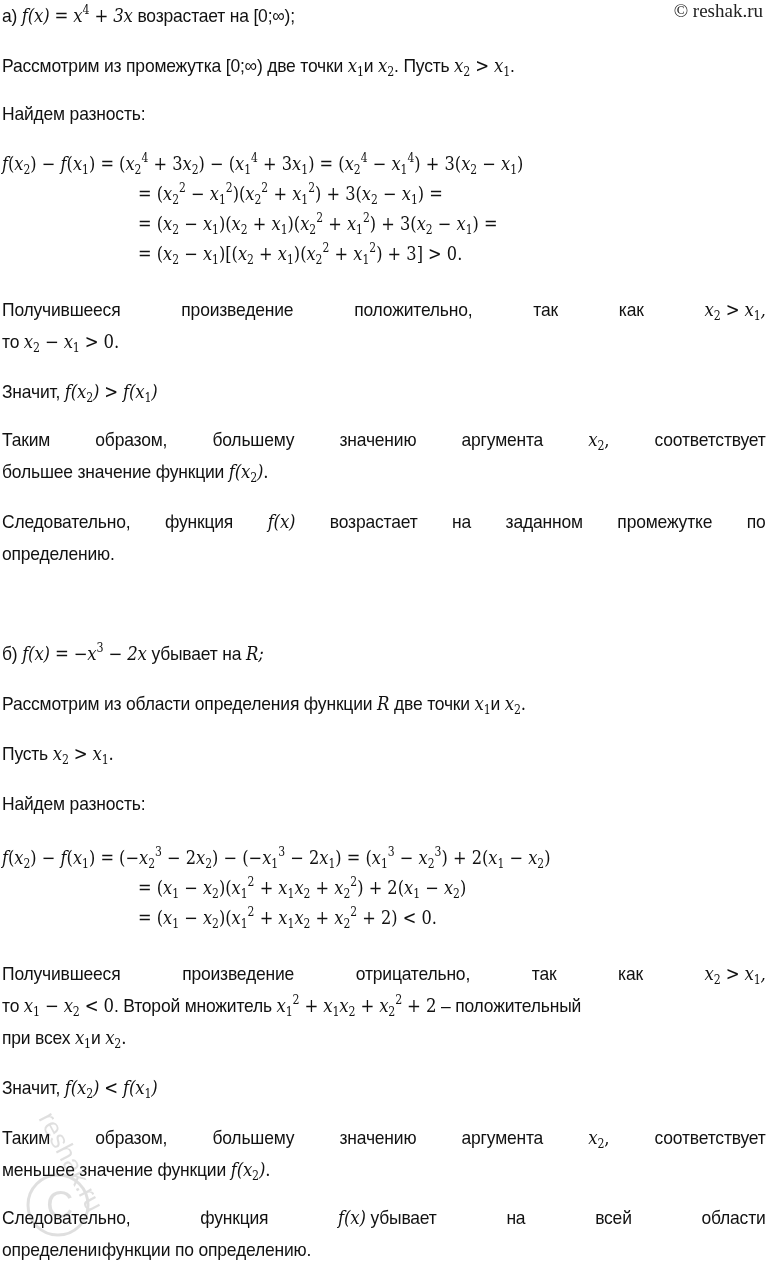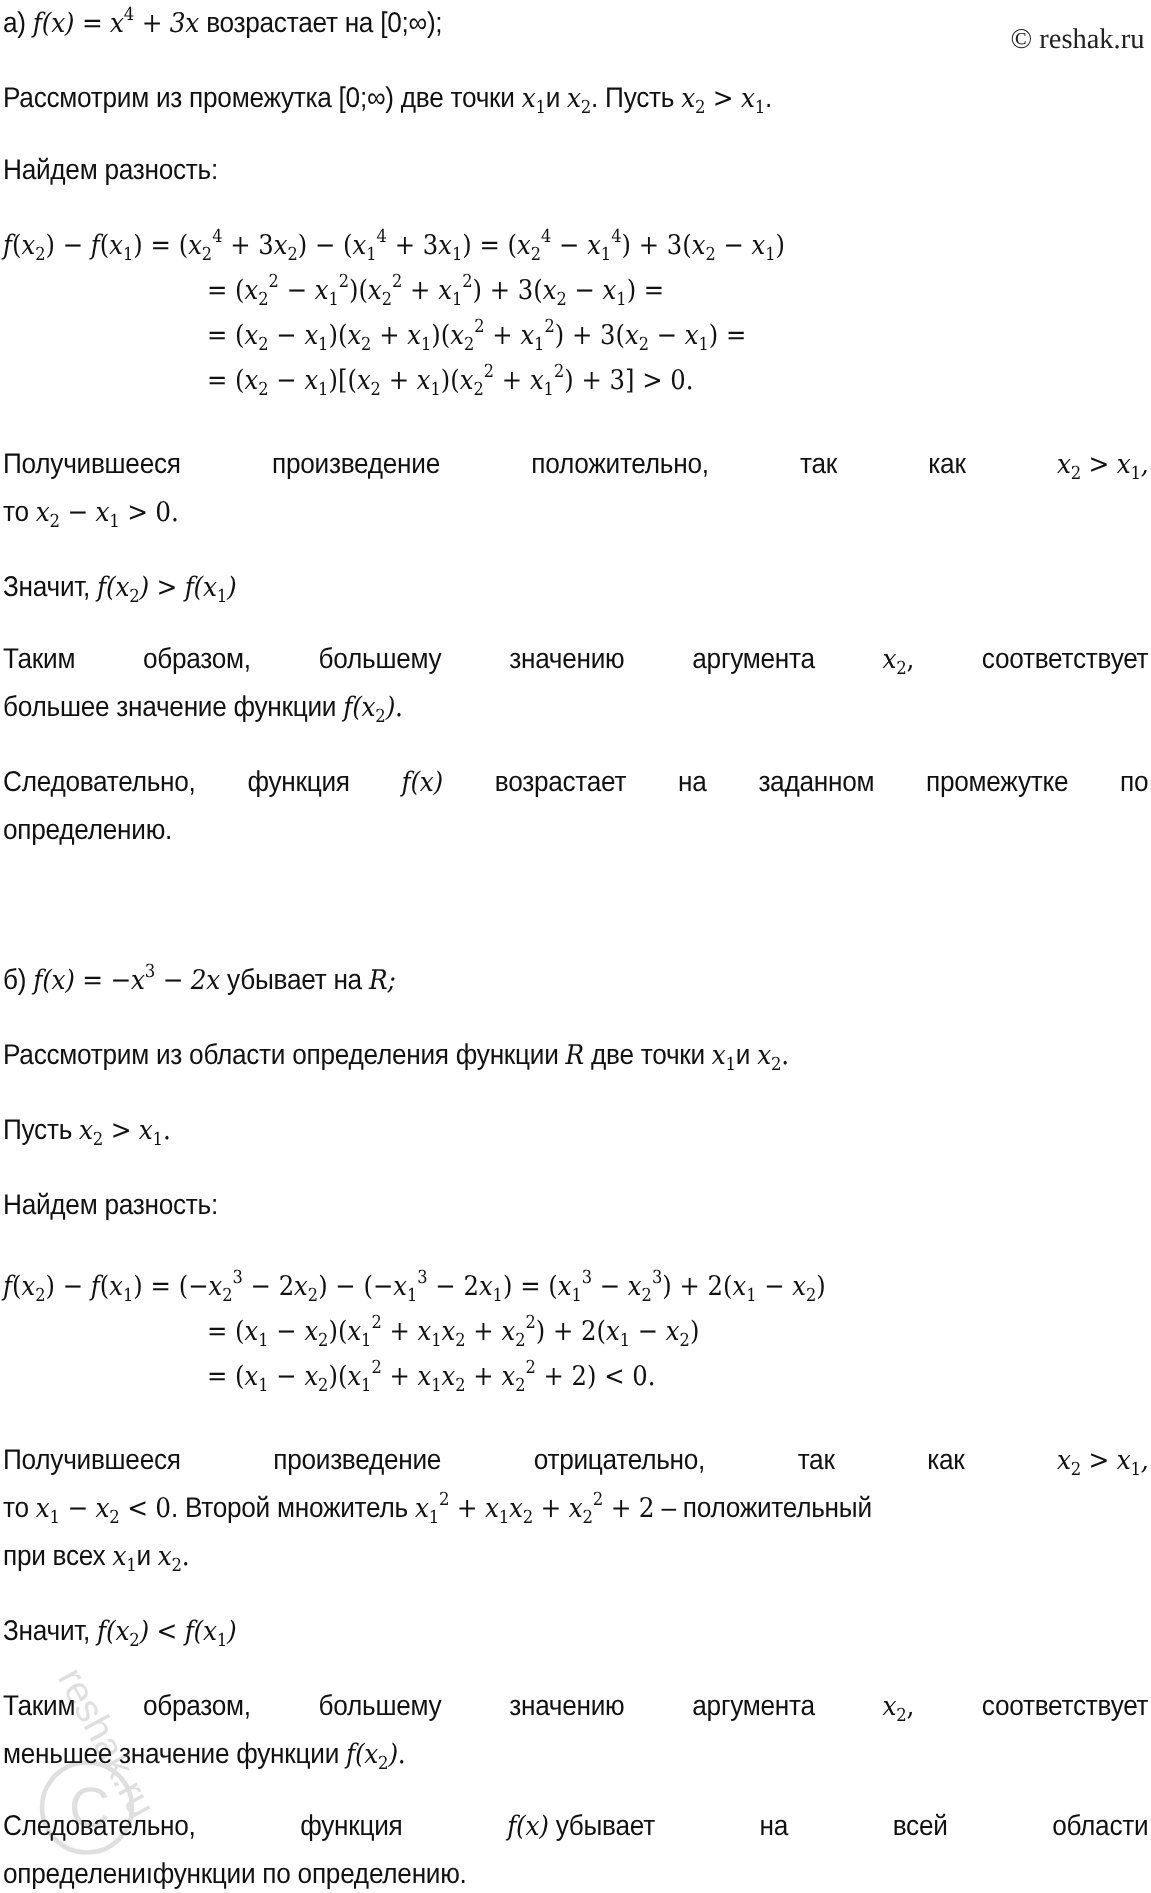--- a/index.html
+++ b/index.html
@@ -22,21 +22,21 @@
   .up { font-style: normal; }
   sub { font-size: 12px; vertical-align: -4px; line-height: 0; font-style: normal; }
   sup { font-size: 12px; vertical-align: 8px; line-height: 0; font-style: normal; }
   .eq {
     position: absolute; left: 2px; white-space: nowrap;
     font-family: "DejaVu Serif", serif; font-size: 18px; line-height: 24px;
     transform: scaleX(0.9); transform-origin: left center;
   }
   .eq.cont { left: 138px; }
   .copyright {
-    position: absolute; right: 4px; top: 16px;
+    position: absolute; right: 4px; top: 0px;
     font-family: "Liberation Serif", serif; font-size: 19px; color: #222;
   }
   .watermark {
     position: absolute; left: 18px; top: 1110px; width: 110px; height: 140px;
     opacity: 0.18; pointer-events: none;
   }
 </style>
 </head>
 <body>
 

